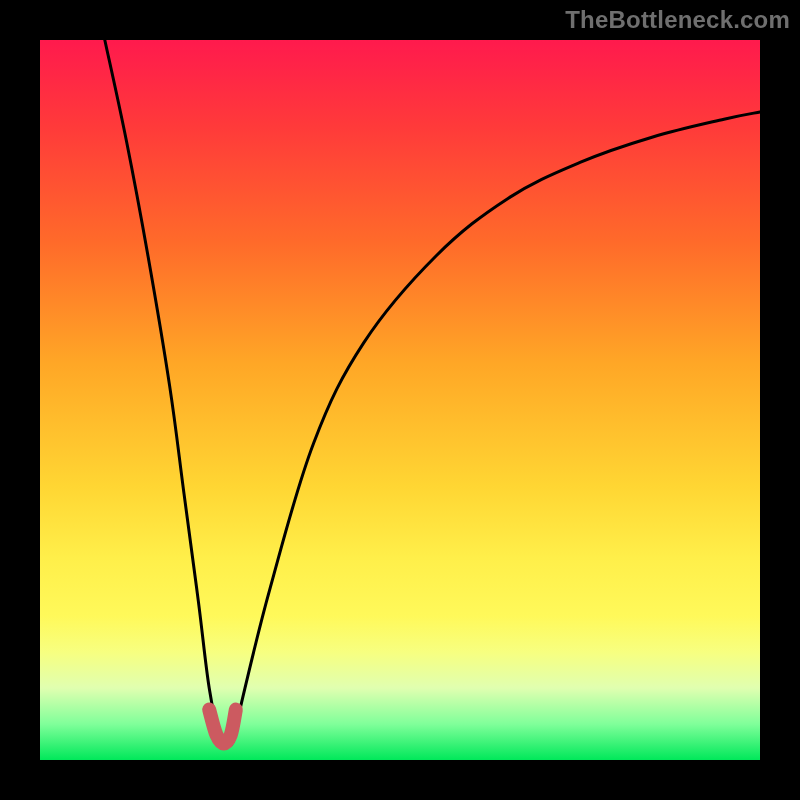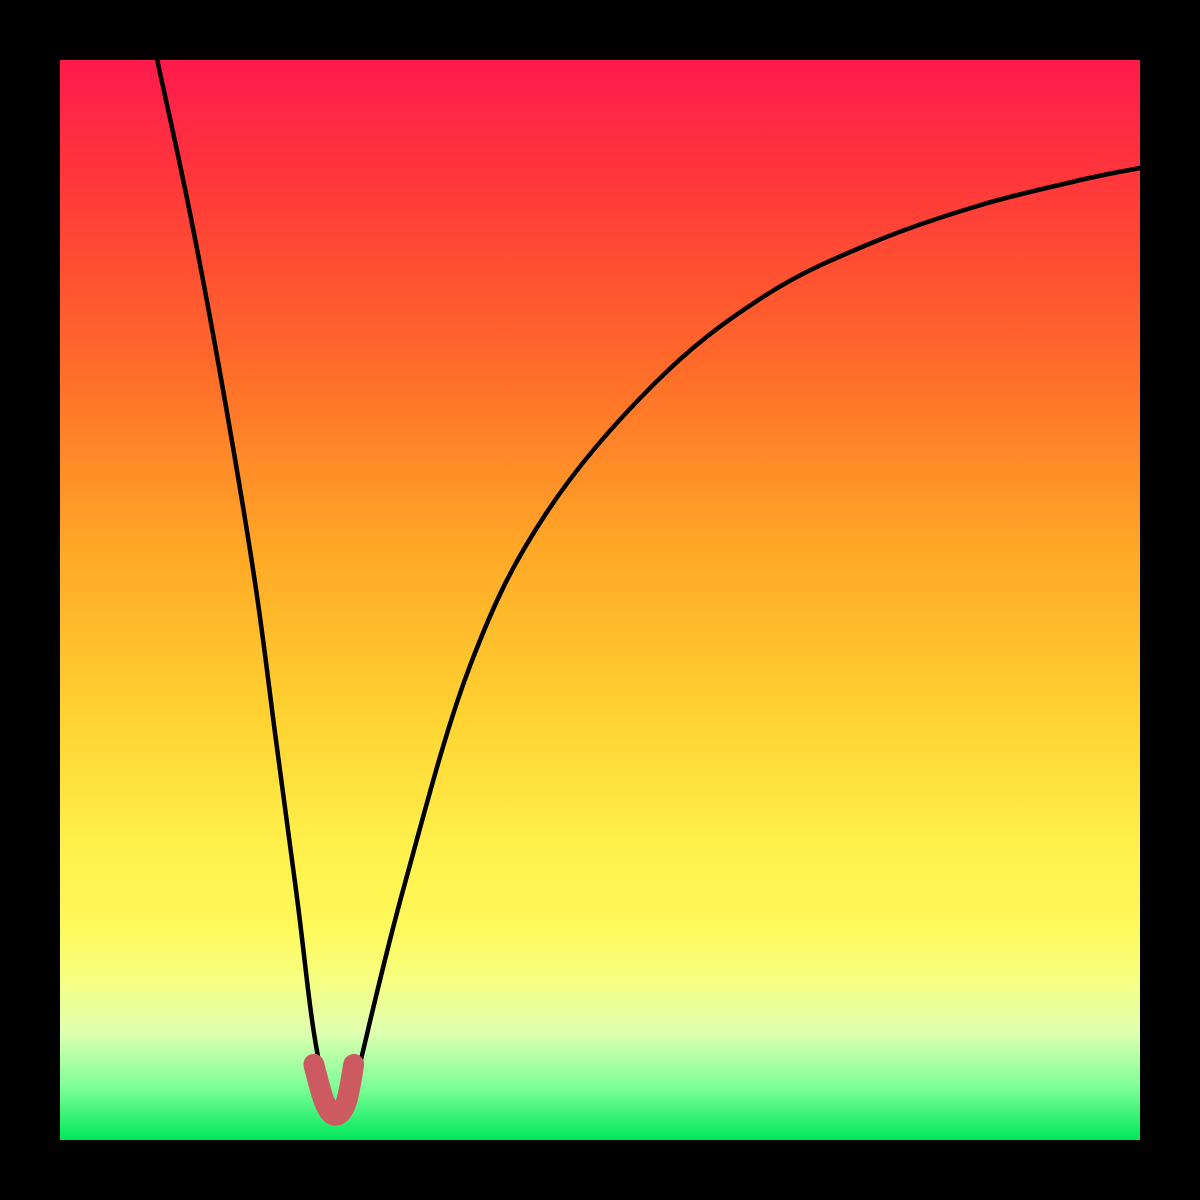--- a/index.html
+++ b/index.html
@@ -57,20 +57,21 @@
     width: 720px;
     height: 720px;
     overflow: visible;
   }
 </style>
 </head>
 <body>
 
 <div class="frame">
 
+  <div class="watermark">TheBottleneck.com</div>
 
   <div class="plot">
     <svg class="curve" viewBox="0 0 720 720" preserveAspectRatio="none">
       <path fill="none" stroke-width="3" stroke-linecap="round" d="M 64.80 0.00 C 68.69 18.14, 78.62 61.92, 86.40 100.80 C 94.18 139.68, 100.22 171.94, 108.00 216.00 C 115.78 260.06, 123.12 302.83, 129.60 345.60 C 136.08 388.37, 138.82 414.72, 144.00 453.60 C 149.18 492.48, 153.86 526.61, 158.40 561.60 C 162.94 596.59, 165.31 623.38, 169.20 648.00 C 173.09 672.62, 176.76 688.03, 180.00 698.40 C 183.24 708.77, 184.61 705.60, 187.20 705.60 C 189.79 705.60, 191.81 706.18, 194.40 698.40 C 196.99 690.62, 195.12 689.62, 201.60 662.40 C 208.08 635.18, 217.44 593.86, 230.40 547.20 C 243.36 500.54, 256.75 447.26, 273.60 403.20 C 290.45 359.14, 301.97 336.10, 324.00 302.40 C 346.03 268.70, 370.08 241.92, 396.00 216.00 C 421.92 190.08, 442.08 175.25, 468.00 158.40 C 493.92 141.55, 514.08 133.42, 540.00 122.40 C 565.92 111.38, 586.08 104.98, 612.00 97.20 C 637.92 89.42, 664.56 83.74, 684.00 79.20 C 703.44 74.66, 713.52 73.30, 720.00 72.00" stroke="#000000"></path>
       <path fill="none" stroke-width="14" stroke-linecap="round" stroke-linejoin="round" d="M 169.20 669.60 C 170.50 674.14, 173.81 688.71, 176.40 694.80 C 178.99 700.89, 181.01 703.44, 183.60 703.44 C 186.19 703.44, 188.60 700.89, 190.80 694.80 C 193.00 688.71, 194.93 674.14, 195.84 669.60" stroke="#cc5a60"></path>
     </svg>
   </div>
 
 </div>
 

